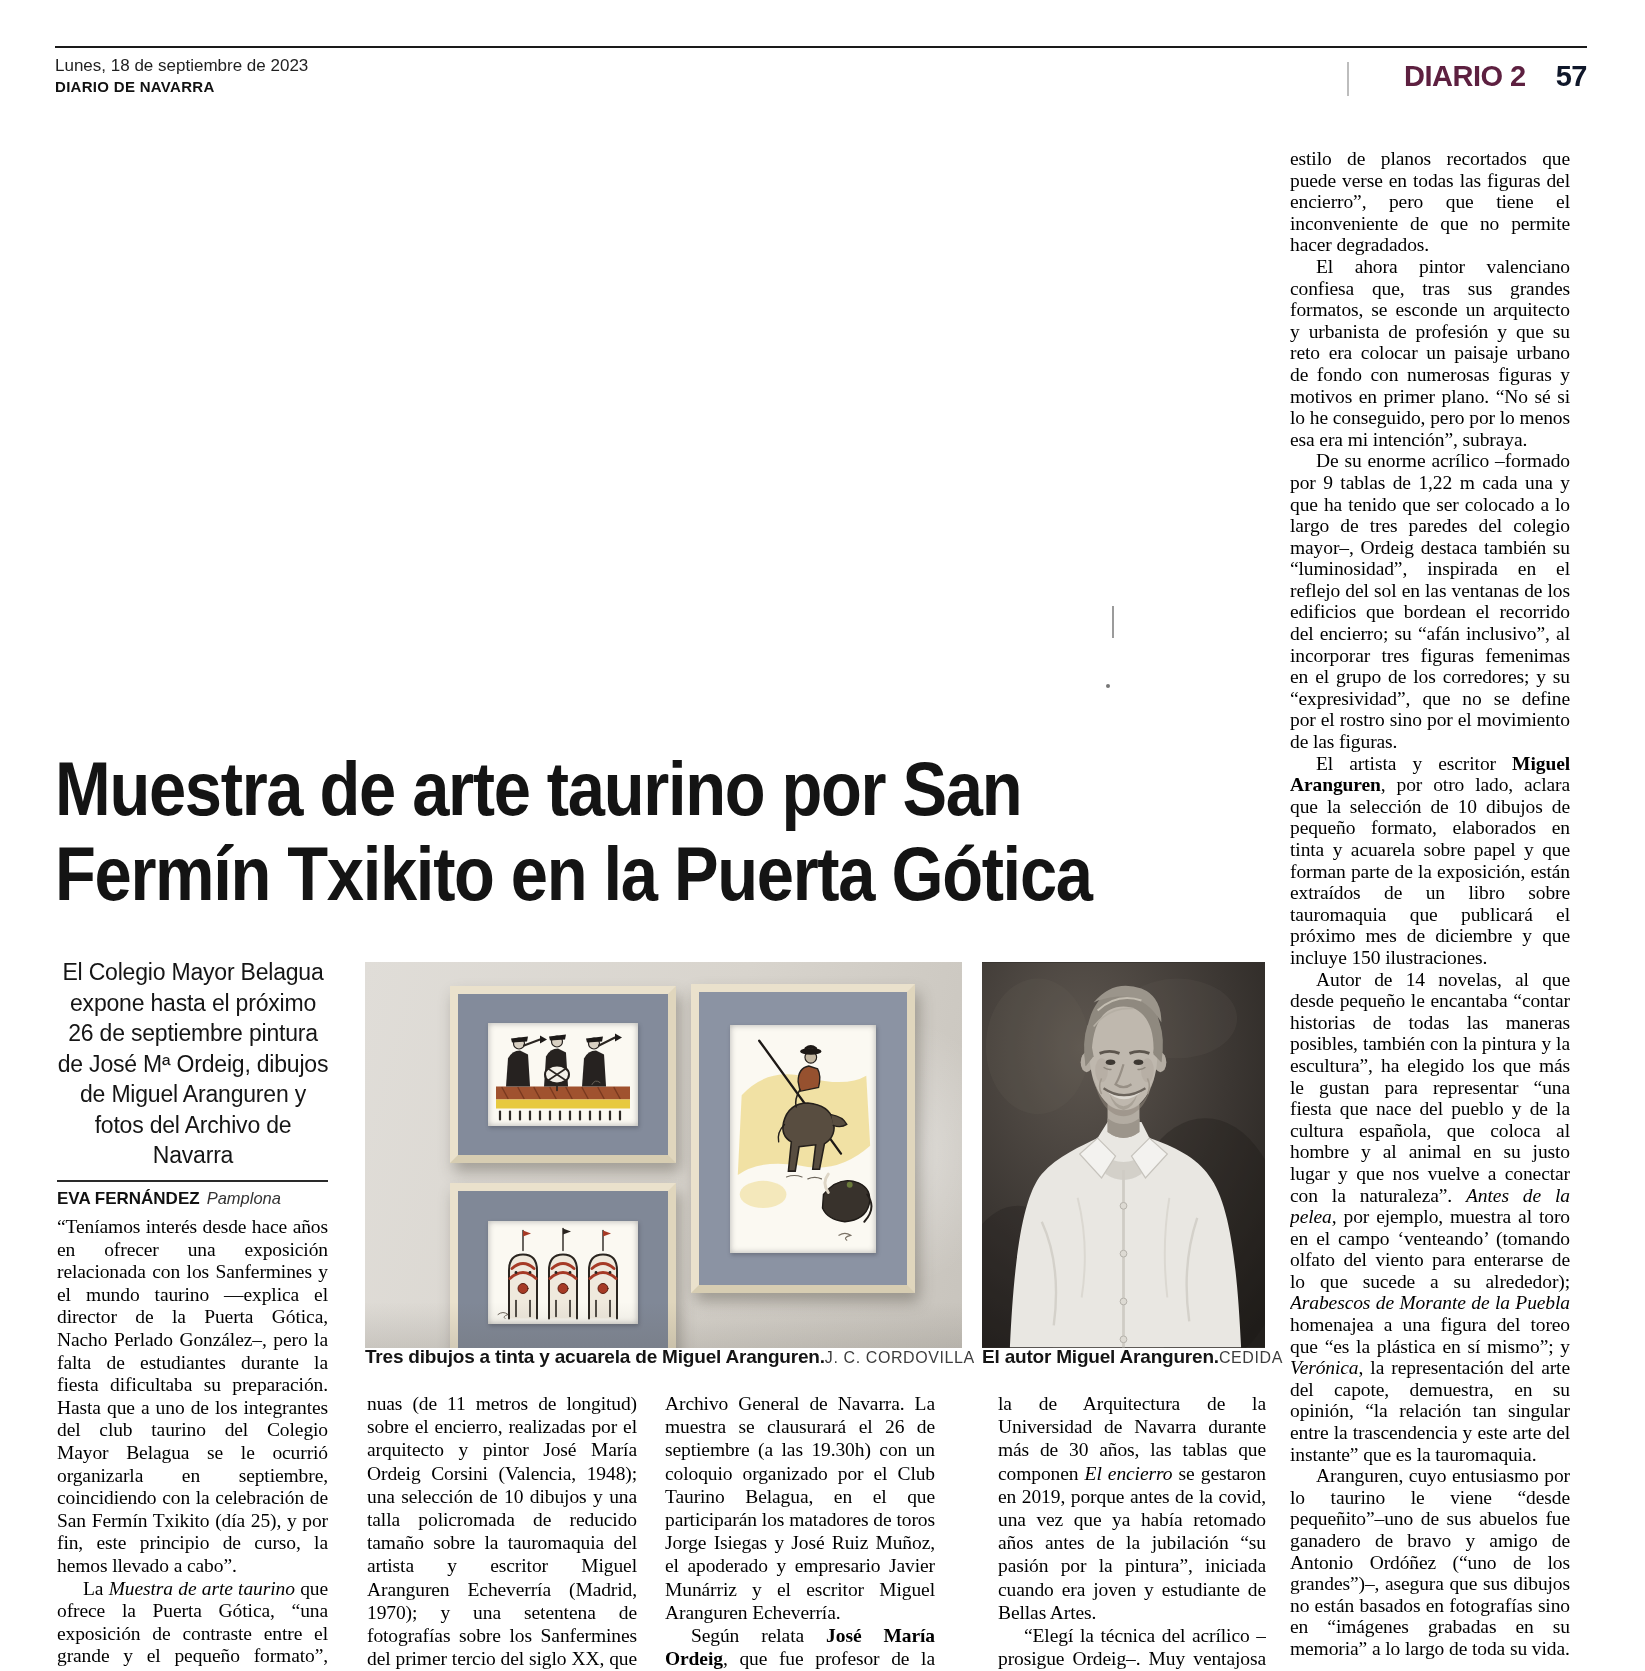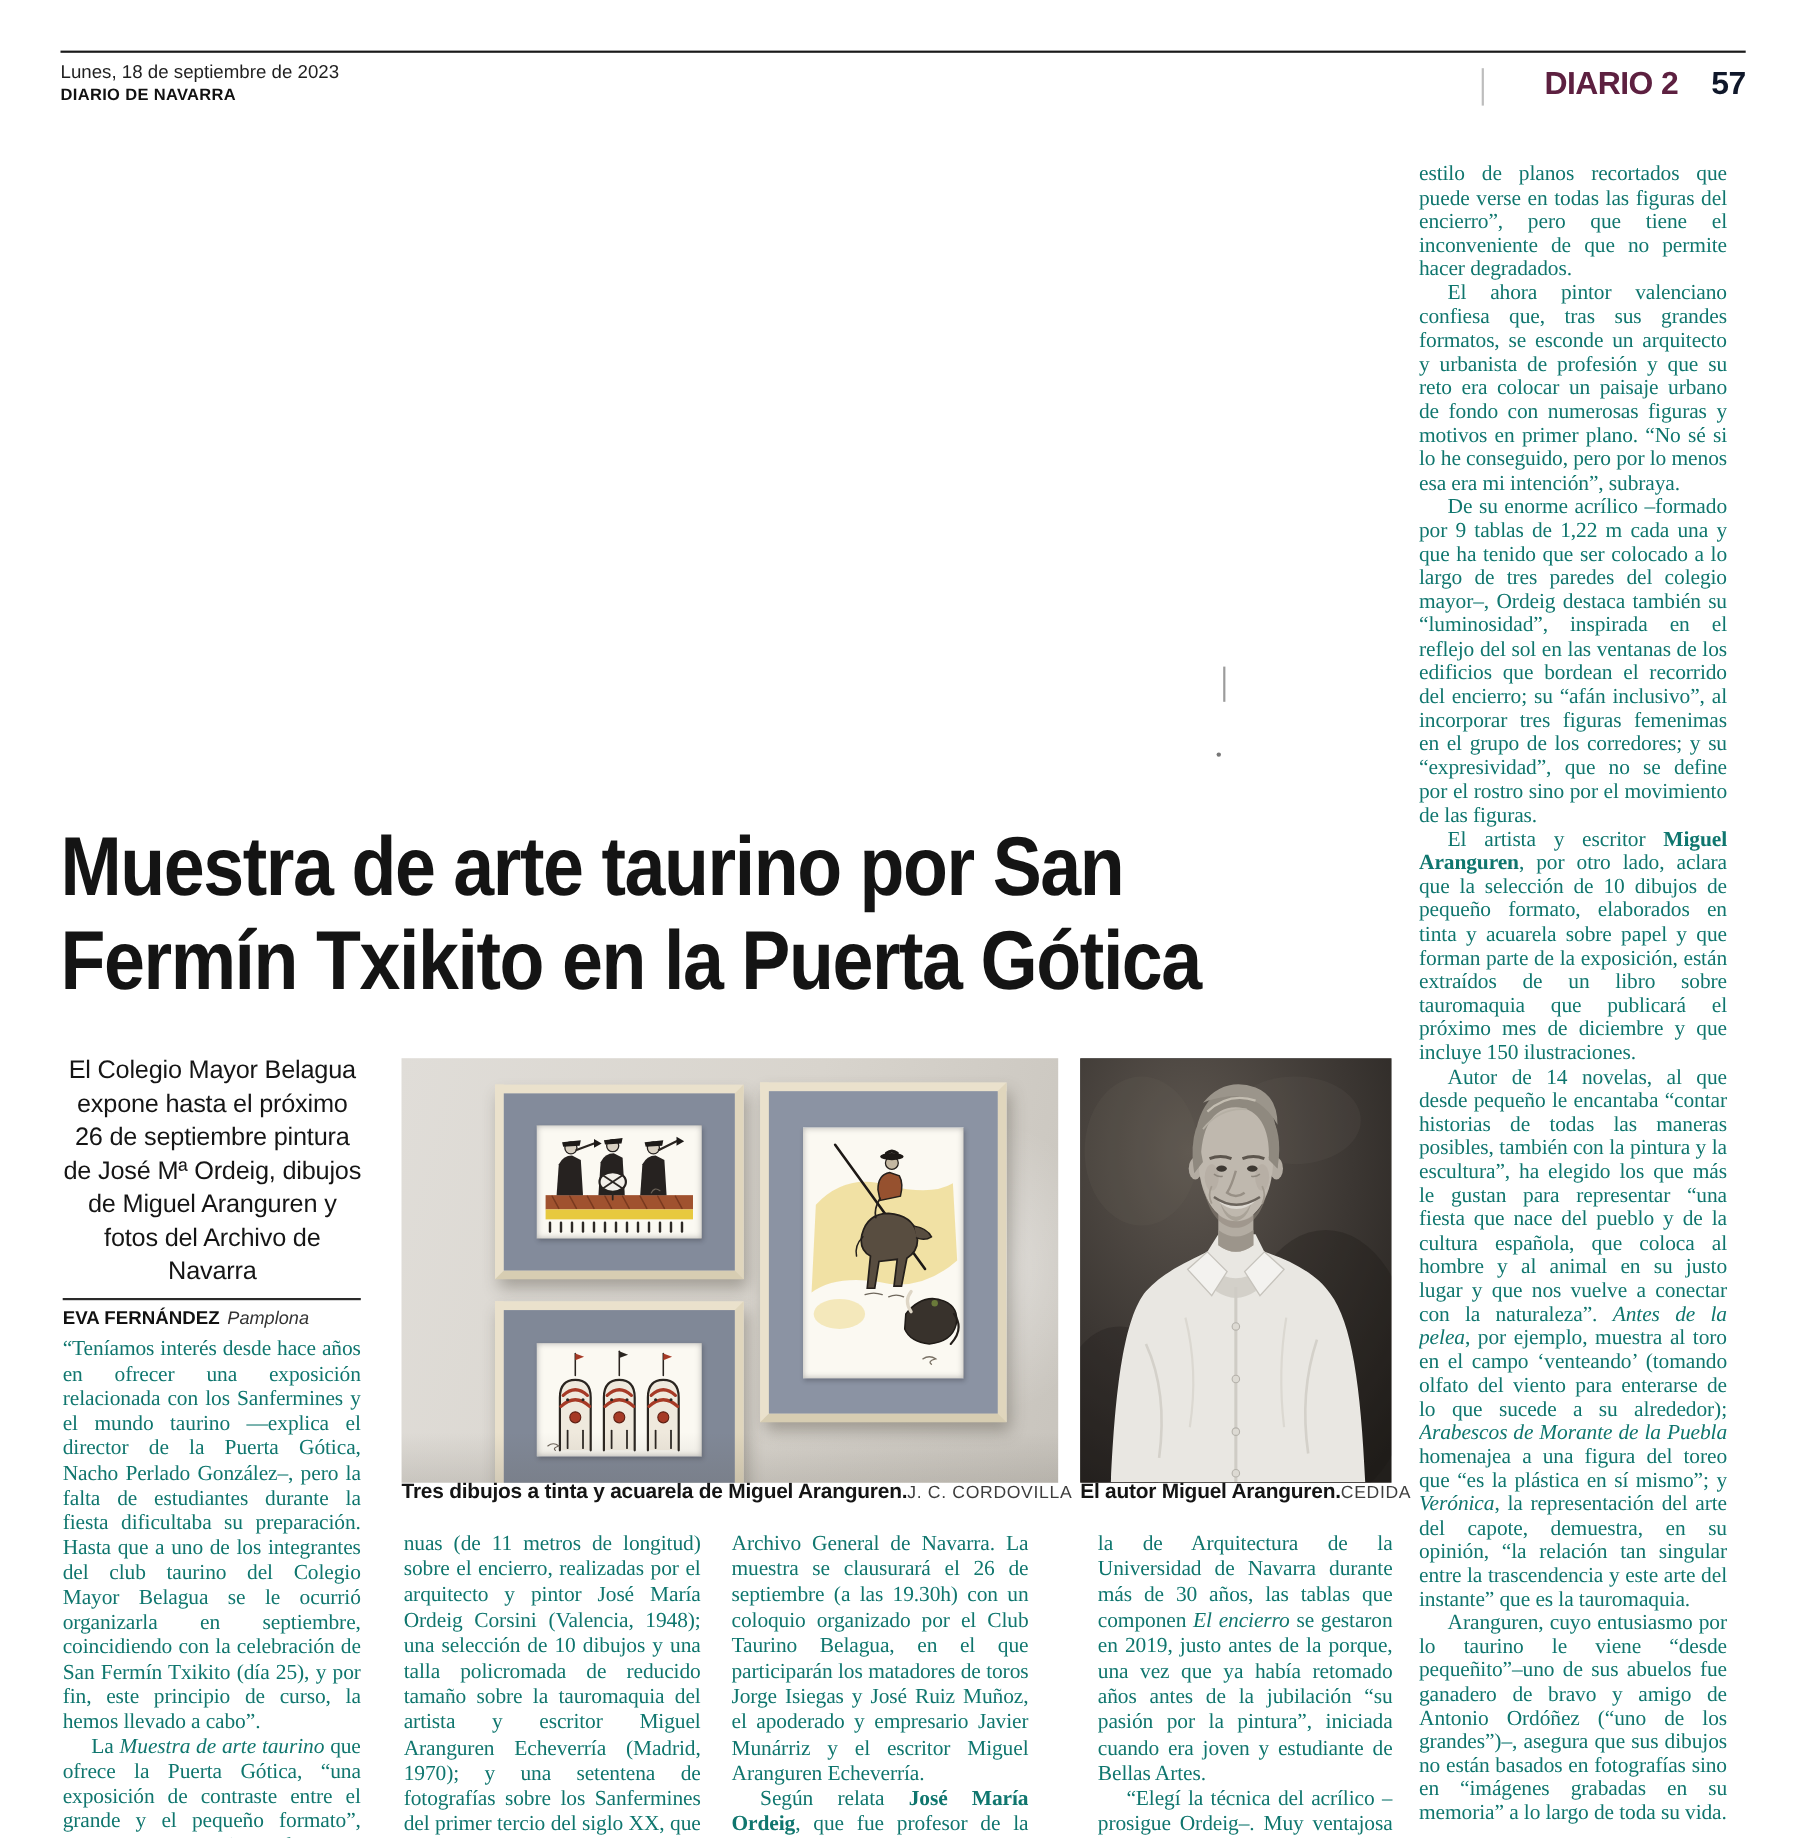--- a/index.html
+++ b/index.html
@@ -25,21 +25,21 @@
       letter-spacing:-1.5px;color:#141414;}
   #standfirst{left:57px;top:957px;width:272px;font-family:Liberation Sans, sans-serif;
       font-size:23px;line-height:30.5px;color:#151515;letter-spacing:-.2px;text-align:center;}
   #byline-rule{left:57px;top:1180px;width:271px;height:2px;background:#2a2a2a;}
   #byline{left:57px;top:1189px;width:271px;font-family:"Liberation Sans",sans-serif;font-size:17px;
       white-space:nowrap;}
   #byline .auth{font-weight:bold;color:#111;}
   #byline .loc{color:#333;margin-left:7px;font-size:16.5px;font-style:italic;}
 
   
-  .bodycol{font-size:19.5px;color:#0f766e;overflow:hidden;letter-spacing:-.1px;}
+  .bodycol{font-size:19.5px;color:#000000;overflow:hidden;letter-spacing:-.1px;}
   .bodycol p{margin:0;text-align:justify;}
   .bodycol p.ind{text-indent:26px;}
   .it{font-style:italic;}
   .bd{font-weight:bold;}
   #col1{left:57px;top:1216px;width:271px;height:455px;line-height:22.6px;}
   #col2{left:367px;top:1392px;width:270px;height:279px;line-height:23.2px;}
   #col3{left:665px;top:1392px;width:270px;height:279px;line-height:23.2px;}
   #col4{left:998px;top:1392px;width:268px;height:279px;line-height:23.2px;}
   #col5{left:1290px;top:148px;width:280px;height:1516px;line-height:21.6px;}
 
@@ -109,21 +109,21 @@
       <p class="ind"><span>La </span><span class="it">Muestra de arte taurino</span><span> que ofrece la Puerta Gótica, “una exposición de contraste entre el grande y el pequeño formato”, cuenta con un conjunto de nueve tablas conti-</span></p>
     </div>
   <div class="abs bodycol" id="col2">
       <p><span>nuas (de 11 metros de longitud) sobre el encierro, realizadas por el arquitecto y pintor José María Ordeig Corsini (Valencia, 1948); una selección de 10 dibujos y una talla policromada de reducido tamaño sobre la tauromaquia del artista y escritor Miguel Aranguren Echeverría (Madrid, 1970); y una setentena de fotografías sobre los Sanfermines del primer tercio del siglo XX, que se guardaban en el</span></p>
     </div>
   <div class="abs bodycol" id="col3">
       <p><span>Archivo General de Navarra. La muestra se clausurará el 26 de septiembre (a las 19.30h) con un coloquio organizado por el Club Taurino Belagua, en el que participarán los matadores de toros Jorge Isiegas y José Ruiz Muñoz, el apoderado y empresario Javier Munárriz y el escritor Miguel Aranguren Echeverría.</span></p>
       <p class="ind"><span>Según relata </span><span class="bd">José María Ordeig</span><span>, que fue profesor de la Escue-</span></p>
     </div>
   <div class="abs bodycol" id="col4">
-      <p><span>la de Arquitectura de la Universidad de Navarra durante más de 30 años, las tablas que componen </span><span class="it">El encierro</span><span> se gestaron en 2019, justo antes de la porque, una vez que ya había retomado años antes de la jubilación “su pasión por la pintura”, iniciada cuando era joven y estudiante de Bellas Artes.</span></p>
+      <p><span>la de Arquitectura de la Universidad de Navarra durante más de 30 años, las tablas que componen </span><span class="it">El encierro</span><span> se gestaron en 2019, porque antes de la covid, una vez que ya había retomado años antes de la jubilación “su pasión por la pintura”, iniciada cuando era joven y estudiante de Bellas Artes.</span></p>
       <p class="ind"><span>“Elegí la técnica del acrílico – prosigue Ordeig–. Muy ventajosa porque seca rápido y favorece ese</span></p>
     </div>
   <div class="abs bodycol" id="col5">
       <p><span>estilo de planos recortados que puede verse en todas las figuras del encierro”, pero que tiene el inconveniente de que no permite hacer degradados.</span></p>
       <p class="ind"><span>El ahora pintor valenciano confiesa que, tras sus grandes formatos, se esconde un arquitecto y urbanista de profesión y que su reto era colocar un paisaje urbano de fondo con numerosas figuras y motivos en primer plano. “No sé si lo he conseguido, pero por lo menos esa era mi intención”, subraya.</span></p>
       <p class="ind"><span>De su enorme acrílico –formado por 9 tablas de 1,22 m cada una y que ha tenido que ser colocado a lo largo de tres paredes del colegio mayor–, Ordeig destaca también su “luminosidad”, inspirada en el reflejo del sol en las ventanas de los edificios que bordean el recorrido del encierro; su “afán inclusivo”, al incorporar tres figuras femenimas en el grupo de los corredores; y su “expresividad”, que no se define por el rostro sino por el movimiento de las figuras.</span></p>
       <p class="ind"><span>El artista y escritor </span><span class="bd">Miguel Aranguren</span><span>, por otro lado, aclara que la selección de 10 dibujos de pequeño formato, elaborados en tinta y acuarela sobre papel y que forman parte de la exposición, están extraídos de un libro sobre tauromaquia que publicará el próximo mes de diciembre y que incluye 150 ilustraciones.</span></p>
       <p class="ind"><span>Autor de 14 novelas, al que desde pequeño le encantaba “contar historias de todas las maneras posibles, también con la pintura y la escultura”, ha elegido los que más le gustan para representar “una fiesta que nace del pueblo y de la cultura española, que coloca al hombre y al animal en su justo lugar y que nos vuelve a conectar con la naturaleza”. </span><span class="it">Antes de la pelea</span><span>, por ejemplo, muestra al toro en el campo ‘venteando’ (tomando olfato del viento para enterarse de lo que sucede a su alrededor); </span><span class="it">Arabescos de Morante de la Puebla</span><span> homenajea a una figura del toreo que “es la plástica en sí mismo”; y </span><span class="it">Verónica</span><span>, la representación del arte del capote, demuestra, en su opinión, “la relación tan singular entre la trascendencia y este arte del instante” que es la tauromaquia.</span></p>
       <p class="ind"><span>Aranguren, cuyo entusiasmo por lo taurino le viene “desde pequeñito”–uno de sus abuelos fue ganadero de bravo y amigo de Antonio Ordóñez (“uno de los grandes”)–, asegura que sus dibujos no están basados en fotografías sino en “imágenes grabadas en su memoria” a lo largo de toda su vida.</span></p>
     </div>

